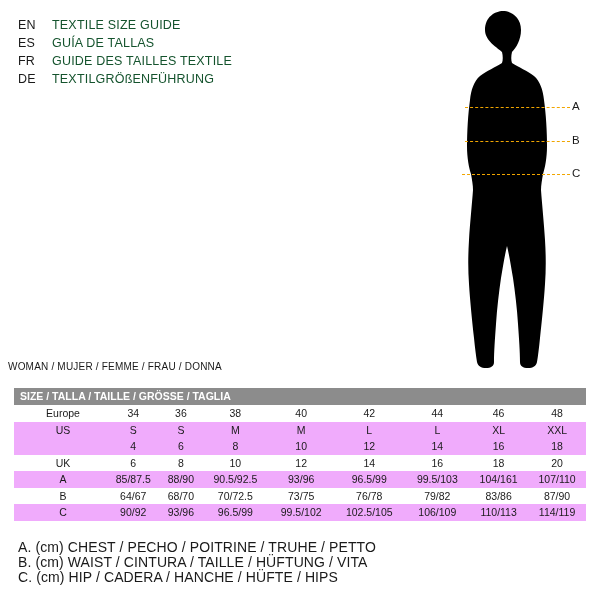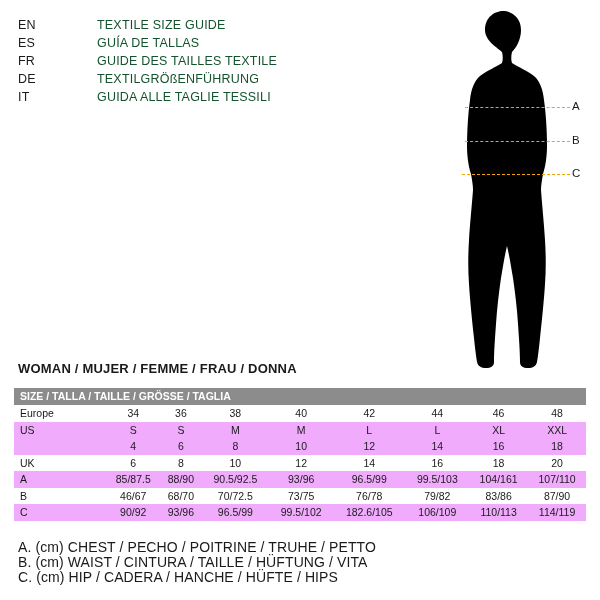--- a/index.html
+++ b/index.html
@@ -25,21 +25,20 @@
     position: absolute;
     left: 18px;
     top: 16px;
     width: 320px;
   }
   .lang-row {
     display: flex;
     align-items: flex-end;
     height: 18px;
     line-height: 18px;
-    gap: 45px;
   }
   .lang-code {
     width: 34px;
     font-size: 12.5px;
     letter-spacing: 0.2px;
     color: #1a1a1a;
   }
   .lang-text {
     font-size: 12.5px;
     letter-spacing: 0.2px;
@@ -68,24 +67,24 @@
   .measure-label {
     position: absolute;
     font-size: 11.5px;
     color: #1a1a1a;
     font-family: "Liberation Sans", sans-serif;
   }
 
   
   .woman-title {
     position: absolute;
-    left: 18px;
+    left: 8px;
     top: 361px;
-    font-size: 13px;
-    font-weight: bold;
+    font-size: 10px;
+    font-weight: normal;
     letter-spacing: 0.2px;
     color: #1a1a1a;
   }
 
   table.size-table {
     position: absolute;
     left: 14px;
     top: 388px;
     width: 572px;
     border-collapse: collapse;
@@ -93,21 +92,21 @@
   }
   table.size-table td {
     padding: 0;
     height: 16.5px;
     line-height: 16.5px;
     text-align: center;
     color: #1a1a1a;
     font-size: 10.5px;
   }
   table.size-table td.rowlabel {
-    text-align: left;
+    text-align: center;
     padding-left: 6px;
     width: 86px;
   }
   tr.header-row td {
     background: #8c8c8c;
     color: #ffffff;
     font-weight: bold;
     font-size: 10.5px;
     text-align: left;
     padding-left: 6px;
@@ -148,24 +147,20 @@
       <span class="lang-code">ES</span>
       <span class="lang-text">GUÍA DE TALLAS</span>
     </div>
     <div class="lang-row">
       <span class="lang-code">FR</span>
       <span class="lang-text">GUIDE DES TAILLES TEXTILE</span>
     </div>
     <div class="lang-row">
       <span class="lang-code">DE</span>
       <span class="lang-text">TEXTILGRÖßENFÜHRUNG</span>
-    </div>
-    <div class="lang-row">
-      <span class="lang-code">IT</span>
-      <span class="lang-text">GUIDA ALLE TAGLIE TESSILI</span>
     </div>
   </div>
 
   <div class="figure-wrap">
     <svg class="figure-svg" width="200" height="370" viewBox="0 0 200 370">
       <path fill="#000000" d="
         M 85 22
         C 85 9, 95 3, 103 3
         C 111 3, 121 9, 121 22
         C 121 32, 116 40, 112 44
@@ -276,37 +271,37 @@
         <td>90.5/92.5</td>
         <td>93/96</td>
         <td>96.5/99</td>
         <td>99.5/103</td>
         <td>104/161</td>
         <td>107/110</td>
       </tr>
 
       <tr class="plain">
         <td class="rowlabel">B</td>
-        <td>46/67</td>
+        <td>64/67</td>
         <td>68/70</td>
         <td>70/72.5</td>
         <td>73/75</td>
         <td>76/78</td>
         <td>79/82</td>
         <td>83/86</td>
         <td>87/90</td>
       </tr>
 
       <tr class="shade">
         <td class="rowlabel">C</td>
         <td>90/92</td>
         <td>93/96</td>
         <td>96.5/99</td>
         <td>99.5/102</td>
-        <td>182.6/105</td>
+        <td>102.5/105</td>
         <td>106/109</td>
         <td>110/113</td>
         <td>114/119</td>
       </tr>
     </tbody>
   </table>
 
   <div class="footnotes">
     <div class="footnote">A. (cm) CHEST / PECHO / POITRINE / TRUHE / PETTO</div>
     <div class="footnote">B. (cm) WAIST / CINTURA / TAILLE / HÜFTUNG / VITA</div>

